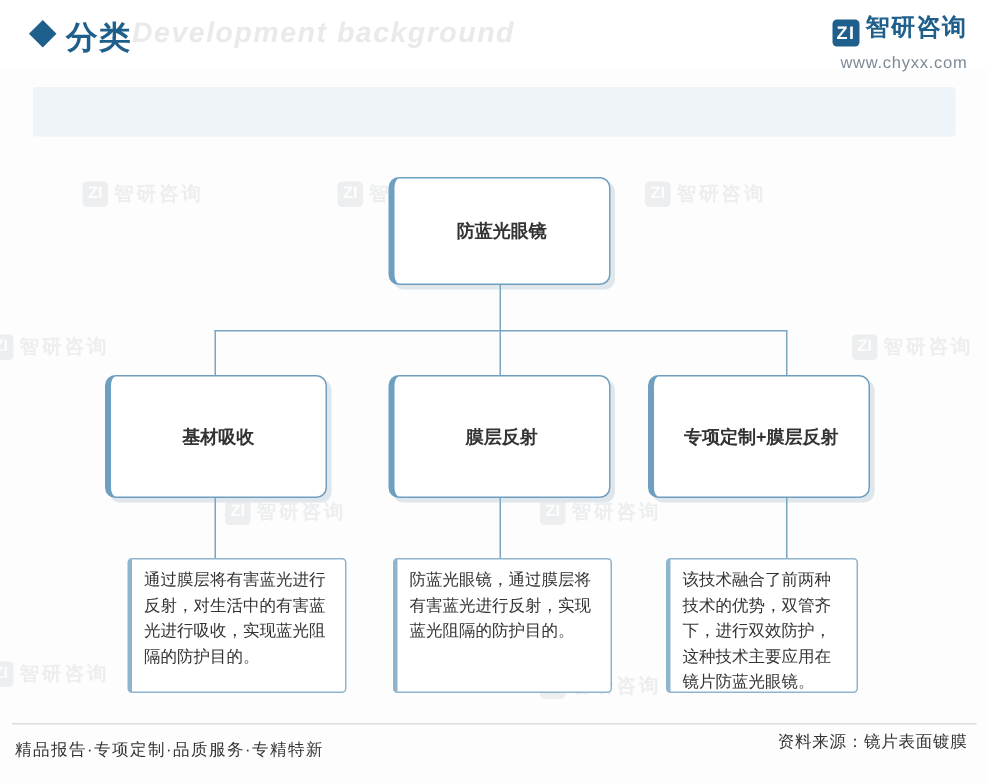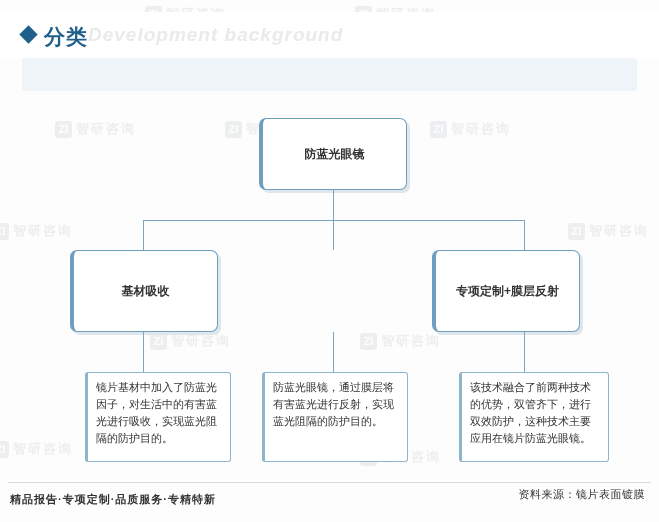--- a/index.html
+++ b/index.html
@@ -44,21 +44,21 @@
     line-height: 17px;
     text-align: center;
     margin-right: 4px;
     vertical-align: middle;
     letter-spacing: 0;
   }
 
   
   .header {
     position: absolute;
-    left: 0; top: 12px;
+    left: 0; top: 0;
     width: 659px;
     height: 47px;
     background: #ffffff;
   }
   .header-diamond {
     position: absolute;
     left: 22px; top: 16px;
     width: 13px; height: 13px;
     background: #1f5f8b;
     transform: rotate(45deg);
@@ -186,21 +186,21 @@
     position: absolute;
     left: 8px; top: 482px;
     width: 643px;
     height: 1px;
     background: #d8dde2;
   }
   .footer-left {
     position: absolute;
     left: 10px; top: 492px;
     font-size: 11px;
-    font-weight: bold;
+    font-weight: normal;
     color: #333333;
     letter-spacing: 1px;
     text-align: center;
   }
   .footer-right {
     position: absolute;
     right: 14px; top: 487px;
     font-size: 11px;
     color: #333333;
     letter-spacing: 0.5px;
@@ -220,52 +220,59 @@
   <div class="wm" style="left:568px;top:222px;"><span class="wmlogo">ZI</span>智研咨询</div>
   <div class="wm" style="left:150px;top:332px;"><span class="wmlogo">ZI</span>智研咨询</div>
   <div class="wm" style="left:360px;top:332px;"><span class="wmlogo">ZI</span>智研咨询</div>
   <div class="wm" style="left:-8px;top:440px;"><span class="wmlogo">ZI</span>智研咨询</div>
   <div class="wm" style="left:360px;top:448px;"><span class="wmlogo">ZI</span>智研咨询</div>
 
   <div class="header">
     <div class="header-diamond"></div>
     <div class="header-sub">Development background</div>
     <div class="header-title">分类</div>
+    <div class="brand">
+      <div class="brand-name"><span class="brand-logo">ZI</span><span>智研咨询</span></div>
+      <div class="brand-url">www.chyxx.com</div>
+    </div>
   </div>
 
   <div class="chart-title-bar"></div>
 
   <div class="node node-l1" style="left:259px; top:118px; width:148px; height:72px;font-weight:bold;">
     <span>防蓝光眼镜</span>
   </div>
 
   <div class="line vline" style="left:333px; top:190px; height:30px;"></div>
   <div class="line hline" style="left:143px; top:220px; width:381px;"></div>
   <div class="line vline" style="left:143px; top:220px; height:30px;"></div>
   <div class="line vline" style="left:333px; top:220px; height:30px;"></div>
   <div class="line vline" style="left:524px; top:220px; height:30px;"></div>
 
   <div class="node node-l2" style="left:70px; top:250px; width:148px; height:82px;">
     <span>基材吸收</span>
   </div>
+  <div class="node node-l2" style="left:259px; top:250px; width:148px; height:82px;">
+    <span>膜层反射</span>
+  </div>
   <div class="node node-l2" style="left:432px; top:250px; width:148px; height:82px;">
     <span>专项定制+膜层反射</span>
   </div>
 
   <div class="line vline" style="left:143px; top:332px; height:40px;"></div>
   <div class="line vline" style="left:333px; top:332px; height:40px;"></div>
   <div class="line vline" style="left:524px; top:332px; height:40px;"></div>
 
   <div class="node node-l3" style="left:85px; top:372px; width:146px; height:90px;">
-    <span>镜片基材中加入了防蓝光因子，对生活中的有害蓝光进行吸收，实现蓝光阻隔的防护目的。</span>
+    <span>通过膜层将有害蓝光进行反射，对生活中的有害蓝光进行吸收，实现蓝光阻隔的防护目的。</span>
   </div>
   <div class="node node-l3" style="left:262px; top:372px; width:146px; height:90px;">
     <span>防蓝光眼镜，通过膜层将有害蓝光进行反射，实现蓝光阻隔的防护目的。</span>
   </div>
-  <div class="node node-l3" style="left:459px; top:372px; width:150px; height:90px;">
+  <div class="node node-l3" style="left:444px; top:372px; width:128px; height:90px;">
     <span>该技术融合了前两种技术的优势，双管齐下，进行双效防护，这种技术主要应用在镜片防蓝光眼镜。</span>
   </div>
 
   <div class="footer-rule"></div>
   <div class="footer-left">精品报告·专项定制·品质服务·专精特新</div>
   <div class="footer-right">资料来源：镜片表面镀膜</div>
 
 </div>
 
 </body></html>

